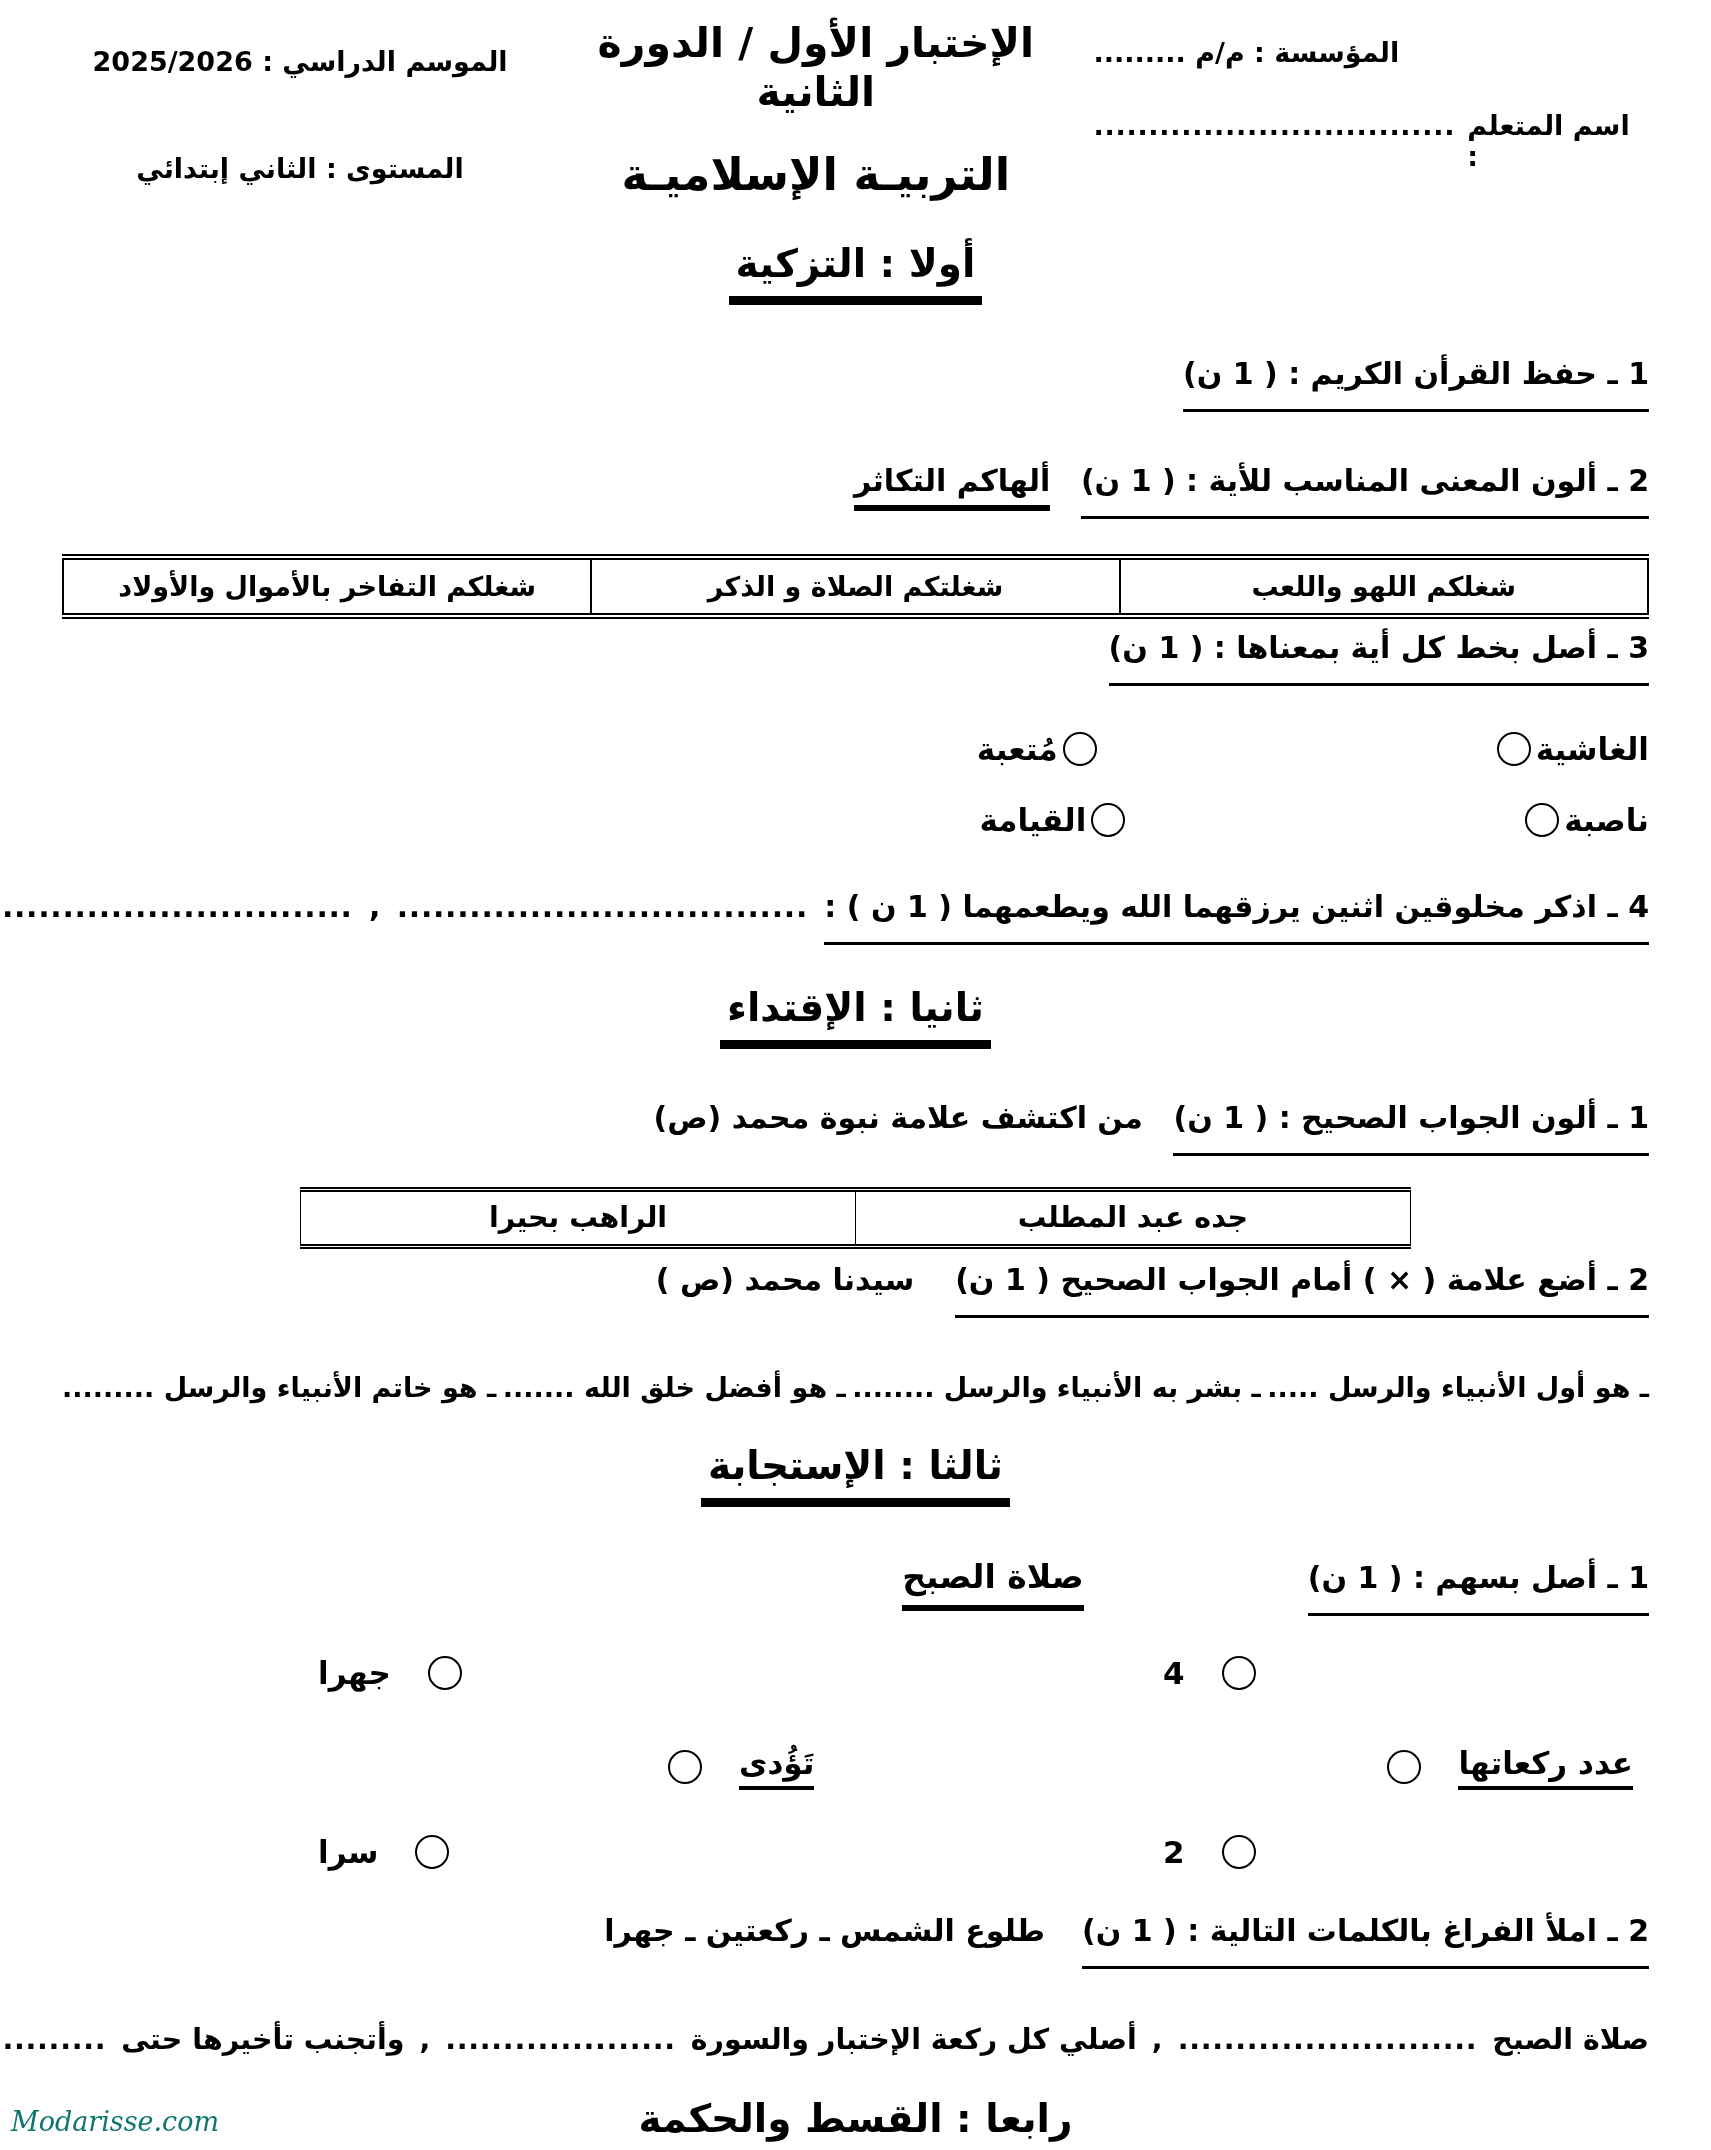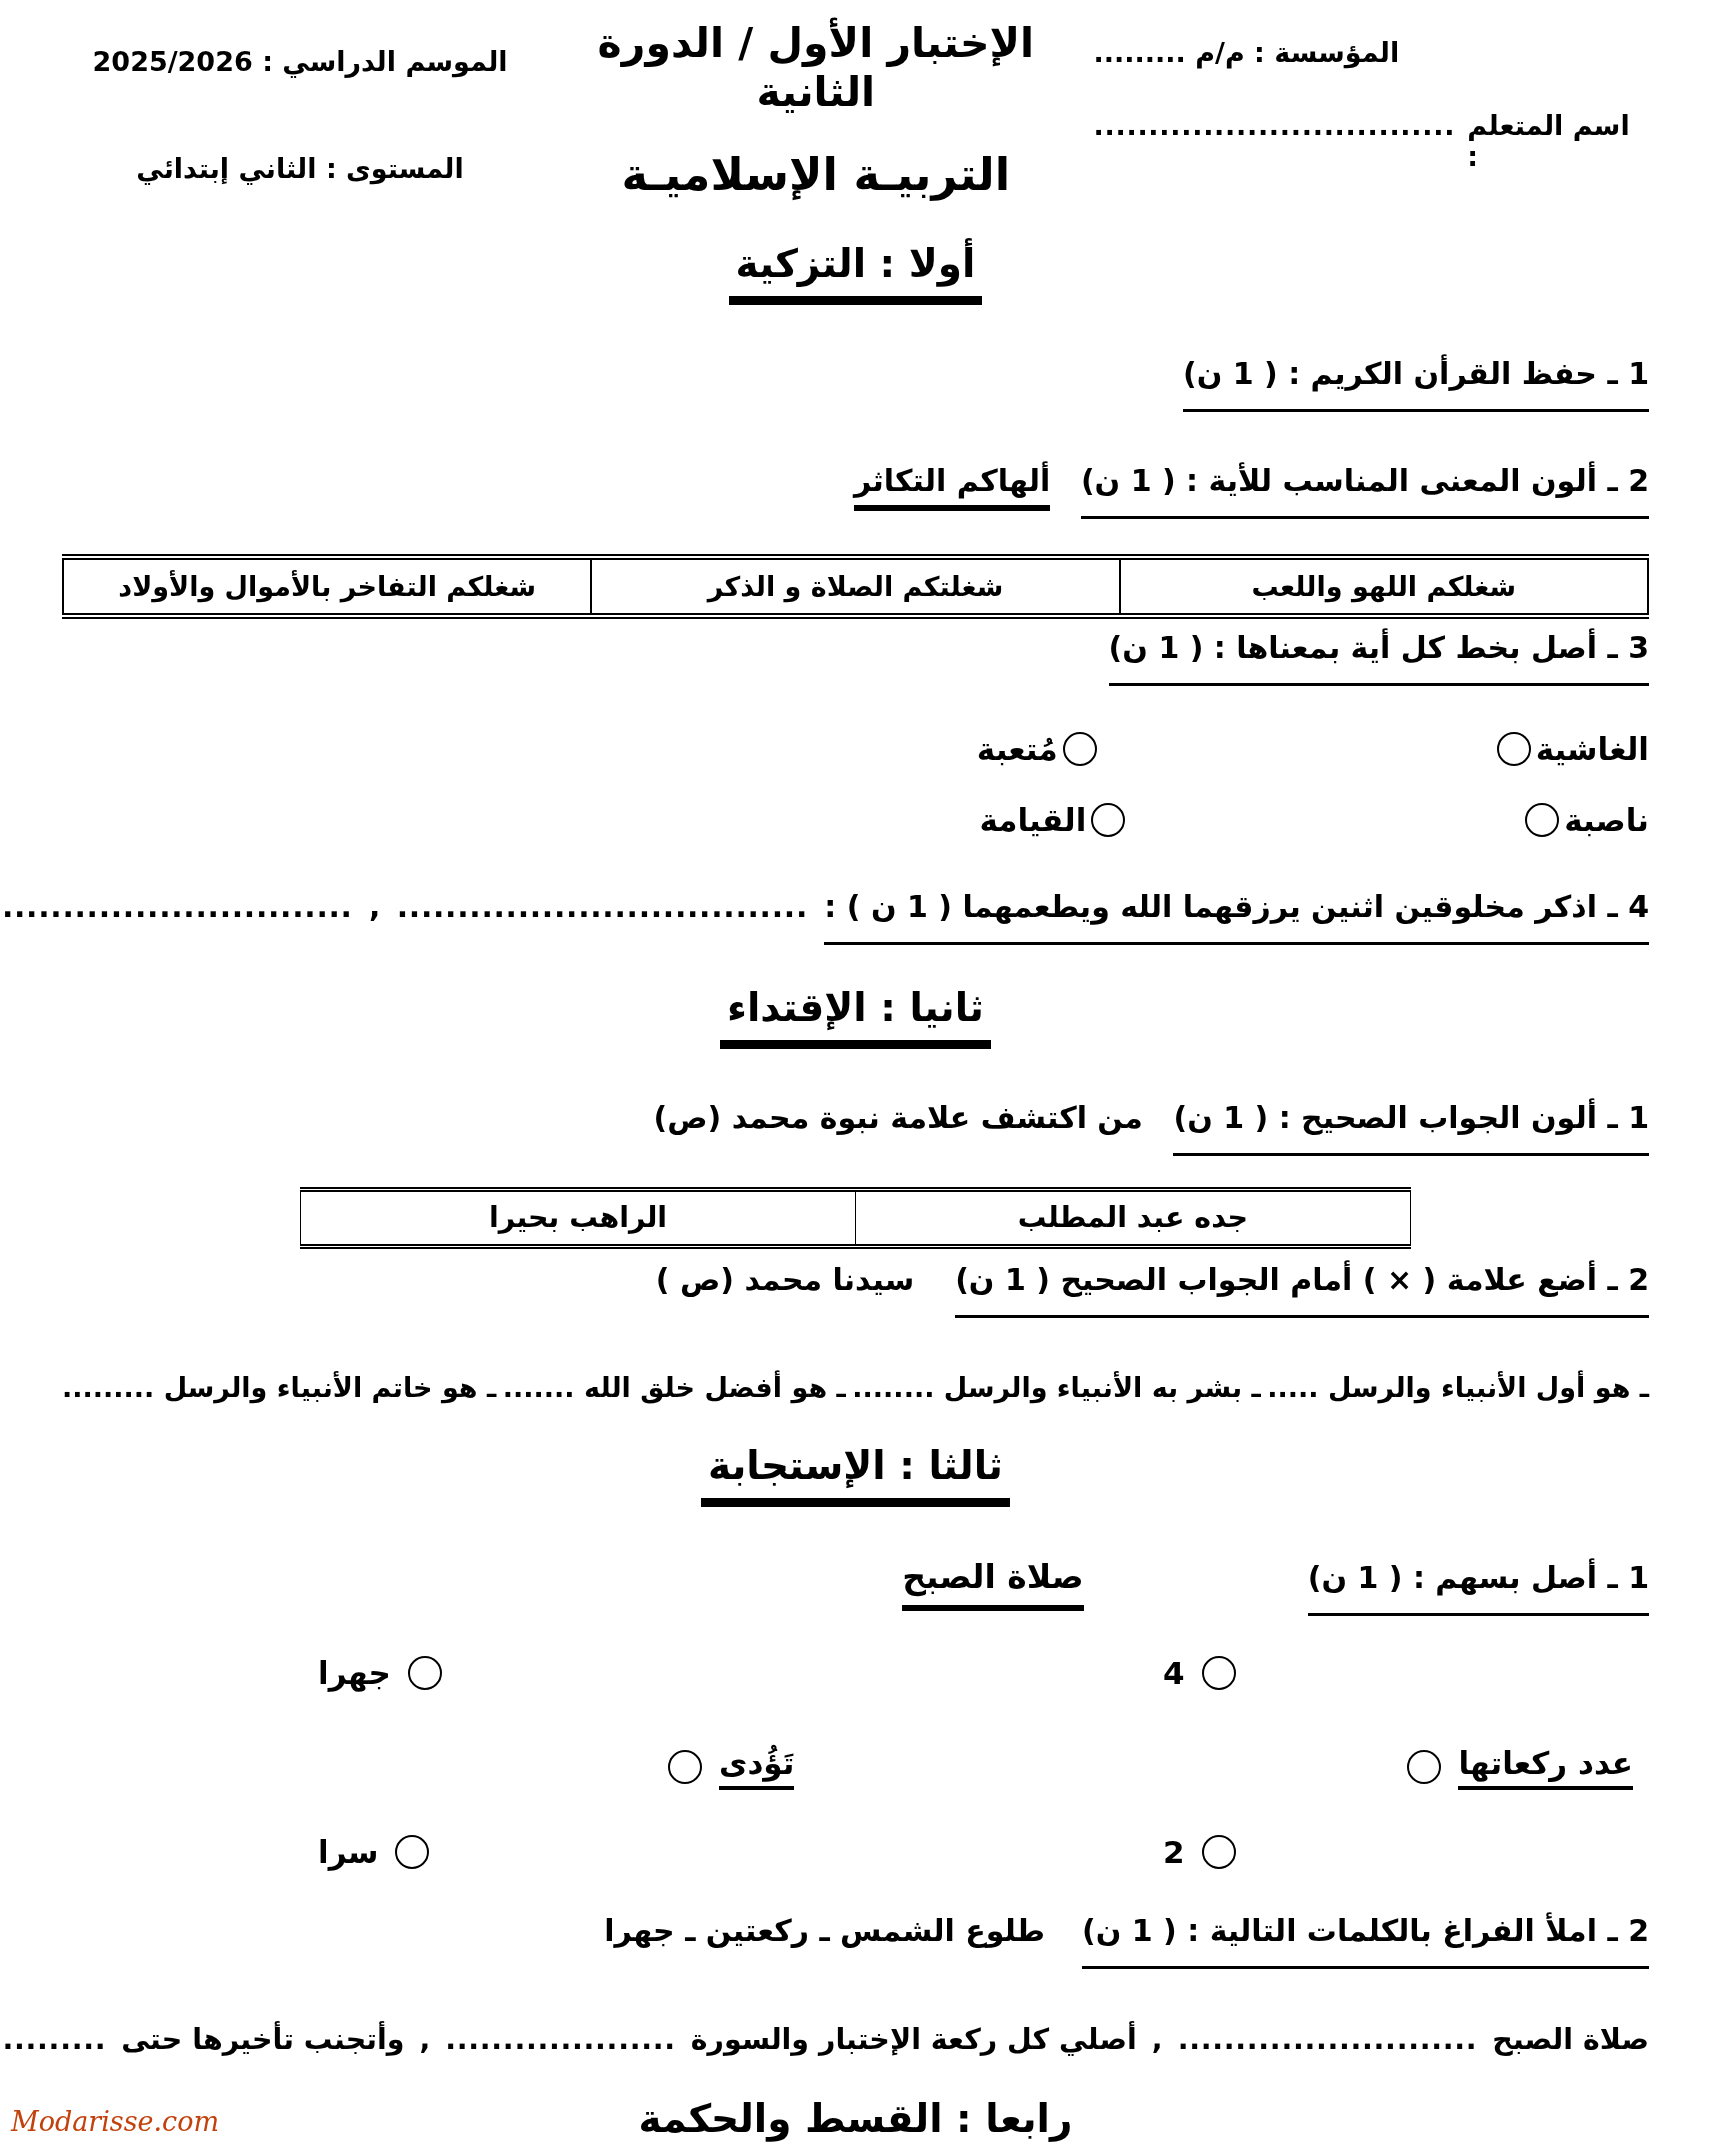--- a/index.html
+++ b/index.html
@@ -38,30 +38,30 @@
         border-left:1.4px solid #000; border-right:1.4px solid #000; }
   .t2 td { border-left:1.4px solid #000; border-right:1.4px solid #000;
            font-size:28.5px; text-align:center; padding:9.5px 4.1px; width:50%; }
   
   .circle { display:inline-block; width:30px; height:30px; border:2.7px solid #000;
             border-radius:50%; flex:0 0 auto; }
   .match-row { display:flex; margin-top:45px; align-items:center; }
   .mi { display:inline-flex; align-items:center; gap:5px; font-size:31px; }
   .mi-gap { margin-right:400px; }
   .arrow-match { position:relative; height:239px; margin-top:39px; }
-  .am { position:absolute; display:inline-flex; align-items:center; gap:17px; font-size:31px; }
+  .am { position:absolute; display:inline-flex; align-items:center; gap:37px; font-size:31px; }
   .u-m { display:inline-block; border-bottom:4.7px solid #000; padding-bottom:5.4px; }
   .topic-gap { margin-right:224px; }
   .u-topic { display:inline-block; border-bottom:6.8px solid #000; padding-bottom:6.8px; font-size:33px; }
   
   .opts { display:flex; justify-content:space-between; font-size:27px; margin-top:54px; white-space:nowrap; }
   .fill-line { display:flex; gap:15px; align-items:baseline; font-size:28.5px; margin-top:54px; white-space:nowrap; }
   .watermark { position:absolute; left:11px; bottom:13.6px; direction:ltr;
                font-family:"DejaVu Serif","Liberation Serif",serif; font-style:italic;
-               font-weight:normal; font-size:27px; color:#c2410c; }
+               font-weight:normal; font-size:27px; color:#0f766e; }
 </style>
 </head>
 <body>
 
 <div class="page">
 
   <div class="header">
     <div class="h-right">
       <div class="h-line">المؤسسة : م/م .........</div>
       <div class="h-line name-line">

